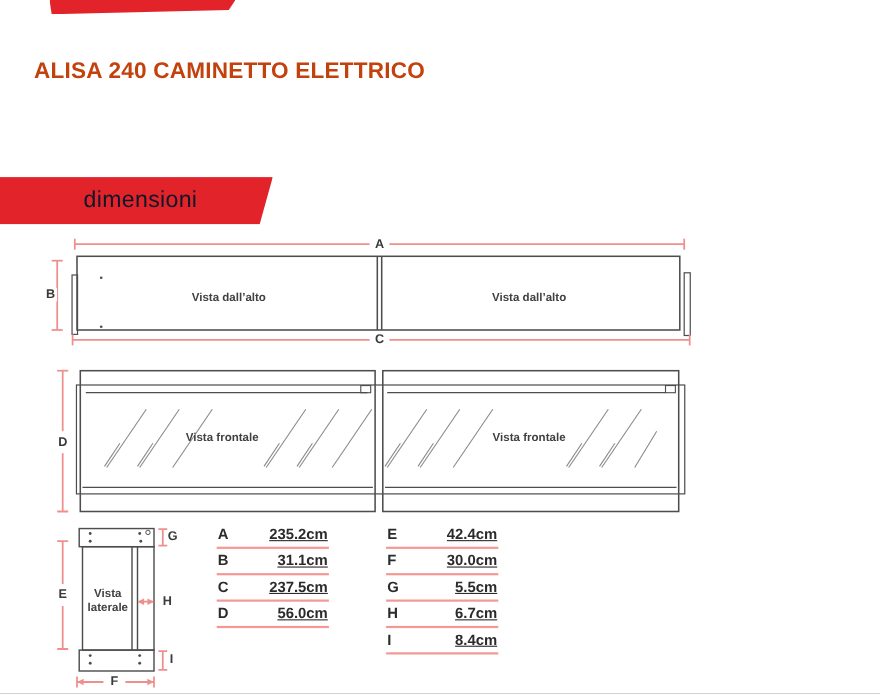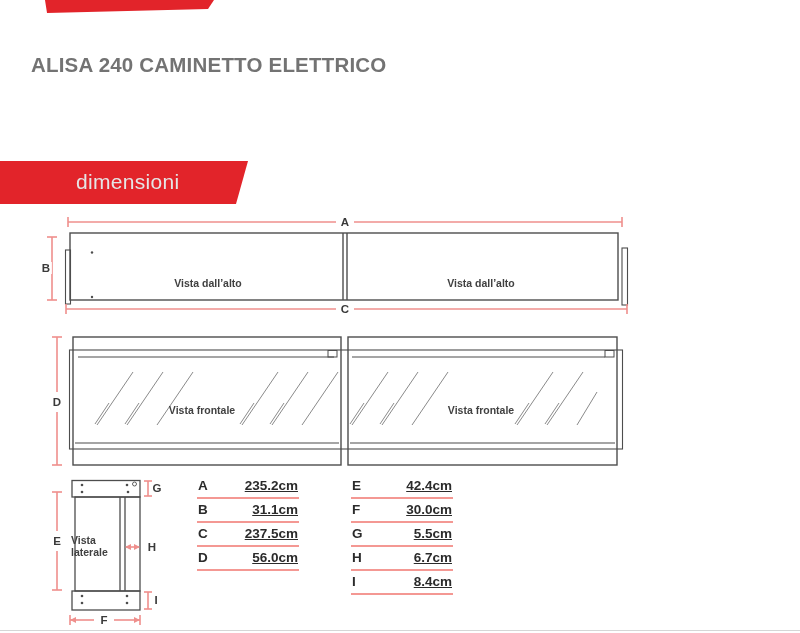--- a/index.html
+++ b/index.html
@@ -4,44 +4,43 @@
 <style>
   html,body{margin:0;padding:0;background:#ffffff;}
   .page{
     position:relative;width:800px;height:633px;background:#ffffff;overflow:hidden;
     font-family:"Liberation Sans",sans-serif;color:#2d2d2d;
   }
   .abs{position:absolute;}
   
   .title{
     left:31px;top:53px;font-size:20.5px;font-weight:600;letter-spacing:0.2px;
-    color:#737373;white-space:nowrap;
+    color:#c2410c;white-space:nowrap;
   }
   .top-ribbon{
     left:45px;top:0;width:169px;height:13px;background:#e2242a;
     clip-path:polygon(0 0,100% 0,calc(100% - 6px) 9px,2px 13px);
   }
   .banner{
     left:0;top:161px;width:248px;height:43px;background:#e2242a;
     clip-path:polygon(0 0,100% 0,calc(100% - 12px) 100%,0 100%);
   }
   .banner-label{
     position:absolute;left:76px;top:0;height:43px;line-height:42px;
-    color:#e5e5e5;font-size:21px;font-weight:400;letter-spacing:0.3px;
+    color:#0f172a;font-size:21px;font-weight:400;letter-spacing:0.3px;
   }
   
   .drawing{left:0;top:0;}
   
   .view-label{
     font-size:10.5px;font-weight:600;color:#414141;white-space:nowrap;
     transform:translate(-50%,-50%);
-    margin-top:12px;
   }
   .side-label{
-    font-size:10.5px;font-weight:600;color:#414141;width:54px;text-align:left;
+    font-size:10.5px;font-weight:600;color:#414141;width:54px;text-align:center;
     line-height:12px;transform:translate(-50%,-50%);
   }
   .callout{
     font-size:11.5px;font-weight:600;color:#3a3a3a;white-space:nowrap;
     transform:translate(-50%,-50%);background:#ffffff;padding:0 2px;
   }
   
   .dim-table{width:102px;}
   .dim-row{
     display:flex;justify-content:space-between;align-items:flex-end;

